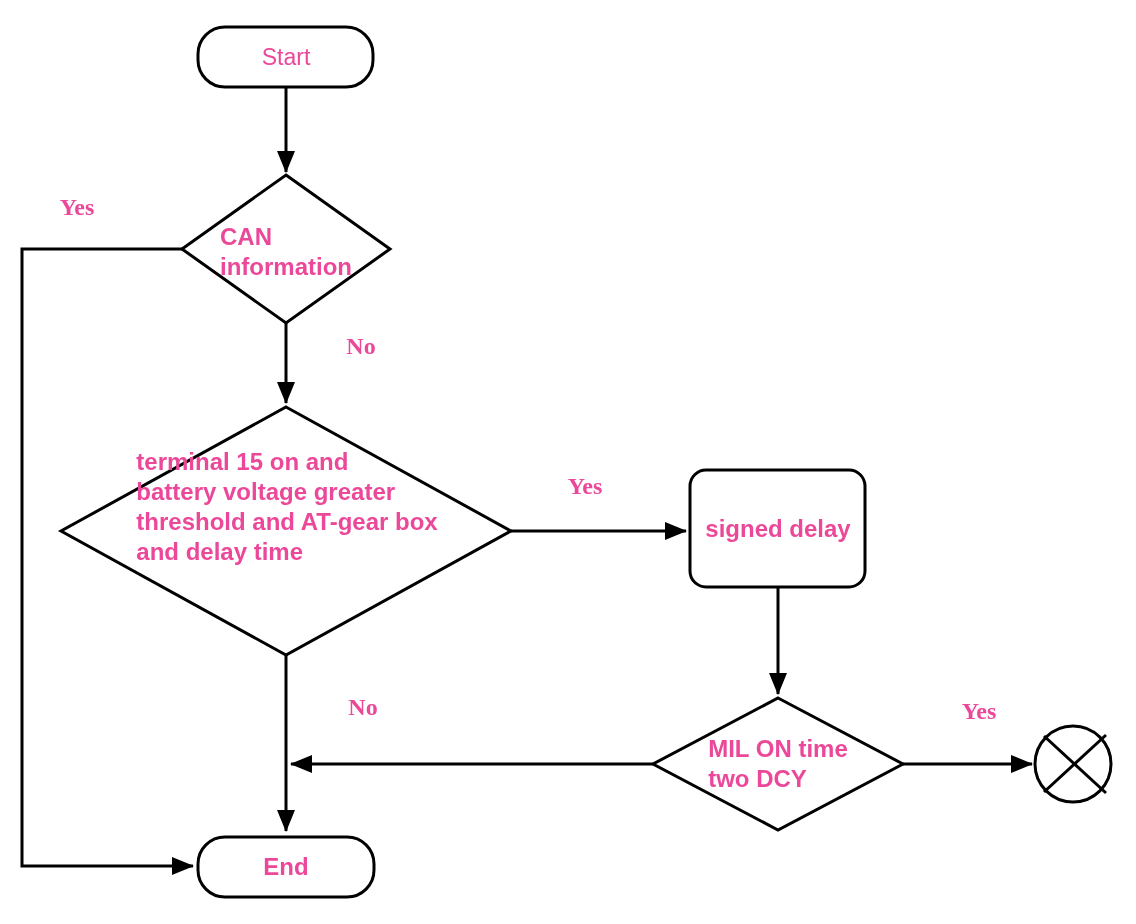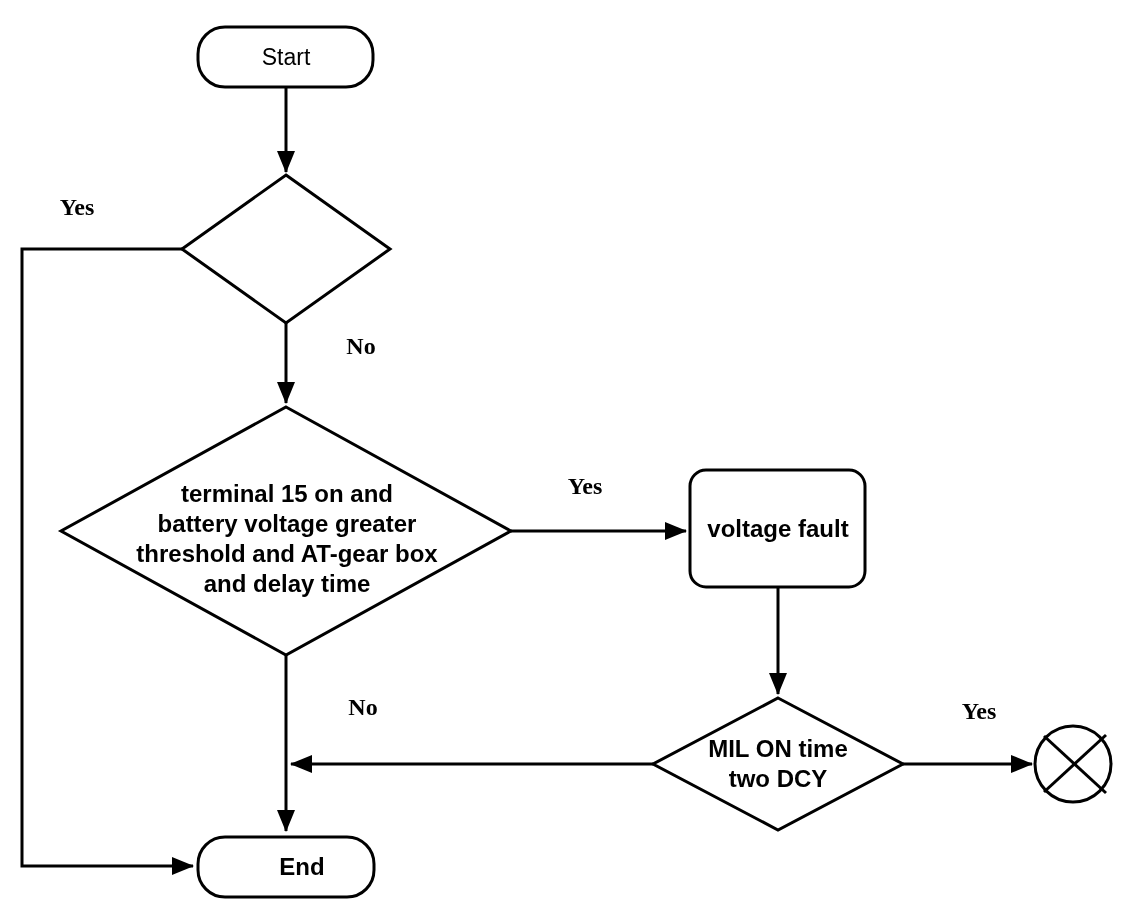--- a/index.html
+++ b/index.html
@@ -12,22 +12,21 @@
     font-family: "Liberation Sans", sans-serif;
     overflow: hidden;
   }
   .canvas svg {
     position: absolute;
     left: 0; top: 0;
   }
   .lbl {
     position: absolute;
     transform: translate(-50%, -50%);
-    text-align: center;
-    color: #000000;
+    color: #ec4899;
     font-weight: bold;
     font-size: 24px;
     line-height: 1.25;
     white-space: pre-line;
   }
   .lbl.normal-weight {
     font-weight: normal;
     font-size: 23px;
   }
   .edge-lbl {
@@ -65,32 +64,34 @@
       <polygon points="778,698 903,764 778,830 653,764"></polygon>
       <circle cx="1073" cy="764" r="38"></circle>
       <line x1="1044" y1="736" x2="1106" y2="793"></line>
       <line x1="1044" y1="792" x2="1106" y2="735"></line>
       <rect x="198" y="837" width="176" height="60" rx="27"></rect>
     </g>
   </svg>
 
   <div class="lbl normal-weight" style="left:286px; top:57px;">Start</div>
 
+  <div class="lbl" style="left:286px; top:252px;">CAN
+information</div>
 
-  <div class="lbl" style="left:287px; top:539px;">terminal 15 on and
+  <div class="lbl" style="left:287px; top:507px;">terminal 15 on and
 battery voltage greater
 threshold and AT-gear box
 and delay time</div>
 
-  <div class="lbl" style="left:778px; top:529px;">voltage fault</div>
+  <div class="lbl" style="left:778px; top:529px;">signed delay</div>
 
   <div class="lbl" style="left:778px; top:764px;">MIL ON time
 two DCY</div>
 
-  <div class="lbl" style="left:302px; top:867px;">End</div>
+  <div class="lbl" style="left:286px; top:867px;">End</div>
 
   <div class="lbl edge-lbl" style="left:77px; top:207px;">Yes</div>
 
   <div class="lbl edge-lbl" style="left:361px; top:346px;">No</div>
 
   <div class="lbl edge-lbl" style="left:585px; top:486px;">Yes</div>
 
   <div class="lbl edge-lbl" style="left:363px; top:707px;">No</div>
 
   <div class="lbl edge-lbl" style="left:979px; top:711px;">Yes</div>

